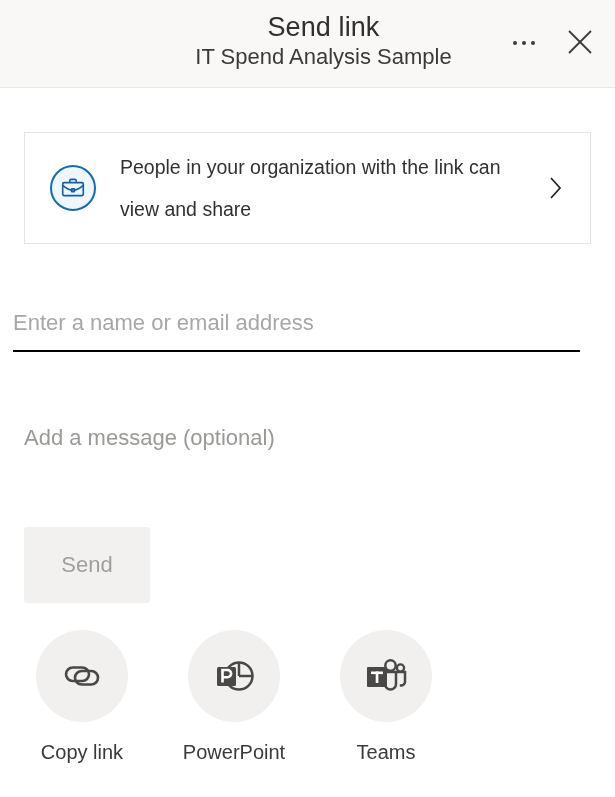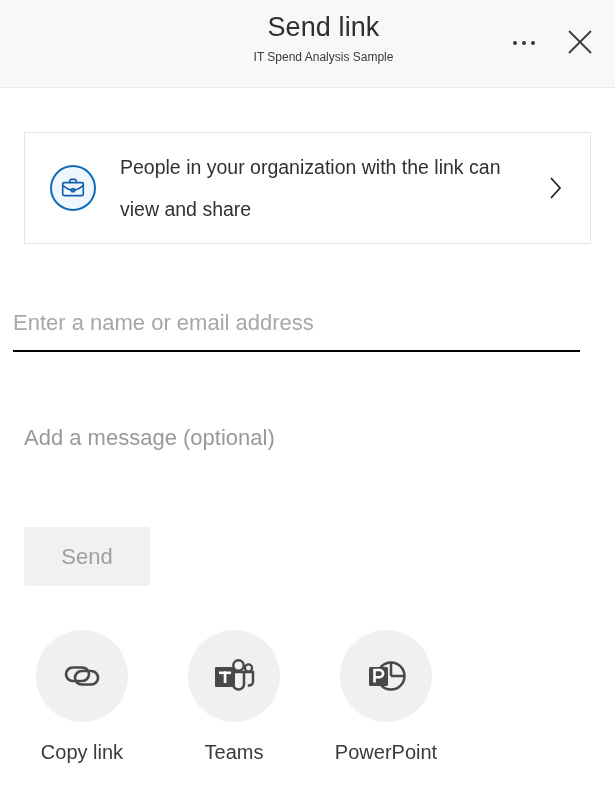--- a/index.html
+++ b/index.html
@@ -35,21 +35,21 @@
     padding-left: 32px;
   }
   .header-title {
     font-size: 27px;
     font-weight: 400;
     color: #2f2f2e;
     line-height: 34px;
     letter-spacing: 0.1px;
   }
   .header-subtitle {
-    font-size: 12px;
+    font-size: 22px;
     font-weight: 400;
     color: #3b3a39;
     line-height: 24px;
     margin-top: 1px;
   }
   .header-buttons {
     position: absolute;
     top: 22px;
     right: 14px;
     display: flex;
@@ -170,21 +170,21 @@
     color: #9b9996;
     opacity: 1;
   }
 
   
   .send-button {
     position: absolute;
     left: 24px;
     top: 527px;
     width: 126px;
-    height: 59px;
+    height: 76px;
     background: #f2f1f0;
     border: none;
     border-radius: 3px;
     font-family: "Liberation Sans", sans-serif;
     font-size: 22px;
     color: #a19f9d;
     cursor: default;
     padding: 0;
   }
 
@@ -282,38 +282,38 @@
         <rect x="18" y="20" width="23" height="13.5" rx="6.75" fill="none" stroke="#4a4846" stroke-width="2.6"></rect>
       </svg>
     </span>
     <span class="action-label">Copy link</span>
   </div>
 
 
   <div class="action">
     <span class="action-circle">
       <svg width="48" height="48" viewBox="0 0 48 48">
+        <circle cx="29" cy="24" r="13.5" fill="none" stroke="#4a4846" stroke-width="2.5"></circle>
+        <line x1="29" y1="10.5" x2="29" y2="24" stroke="#4a4846" stroke-width="2.5"></line>
+        <line x1="29" y1="24" x2="42.5" y2="24" stroke="#4a4846" stroke-width="2.5"></line>
+        <rect x="7" y="15" width="19" height="19" rx="1.5" fill="#4a4846"></rect>
+        <path d="M12.5 30.5V18h5a3.6 3.6 0 0 1 0 7.2h-5" fill="none" stroke="#ffffff" stroke-width="2.6"></path>
+      </svg>
+    </span>
+    <span class="action-label">PowerPoint</span>
+  </div>
+
+  <div class="action">
+    <span class="action-circle">
+      <svg width="48" height="48" viewBox="0 0 48 48">
         <circle cx="28.5" cy="13.5" r="5.2" fill="none" stroke="#4a4846" stroke-width="2.5"></circle>
         <circle cx="38.5" cy="16" r="3.6" fill="none" stroke="#4a4846" stroke-width="2.3"></circle>
         <path d="M23 20h11v12a5.5 5.5 0 0 1-5.5 5.5A5.5 5.5 0 0 1 23 32z" fill="none" stroke="#4a4846" stroke-width="2.5"></path>
         <path d="M34.5 20H43v9.5a4 4 0 0 1-4 4h-1.2" fill="none" stroke="#4a4846" stroke-width="2.5"></path>
         <rect x="5" y="15" width="20" height="20" rx="1" fill="#4a4846"></rect>
         <rect x="9" y="19.5" width="12" height="2.6" fill="#ffffff"></rect>
         <rect x="13.7" y="19.5" width="2.7" height="11.5" fill="#ffffff"></rect>
       </svg>
     </span>
     <span class="action-label">Teams</span>
   </div>
 
-  <div class="action">
-    <span class="action-circle">
-      <svg width="48" height="48" viewBox="0 0 48 48">
-        <circle cx="29" cy="24" r="13.5" fill="none" stroke="#4a4846" stroke-width="2.5"></circle>
-        <line x1="29" y1="10.5" x2="29" y2="24" stroke="#4a4846" stroke-width="2.5"></line>
-        <line x1="29" y1="24" x2="42.5" y2="24" stroke="#4a4846" stroke-width="2.5"></line>
-        <rect x="7" y="15" width="19" height="19" rx="1.5" fill="#4a4846"></rect>
-        <path d="M12.5 30.5V18h5a3.6 3.6 0 0 1 0 7.2h-5" fill="none" stroke="#ffffff" stroke-width="2.6"></path>
-      </svg>
-    </span>
-    <span class="action-label">PowerPoint</span>
-  </div>
-
 </div>
 
 </body></html>

